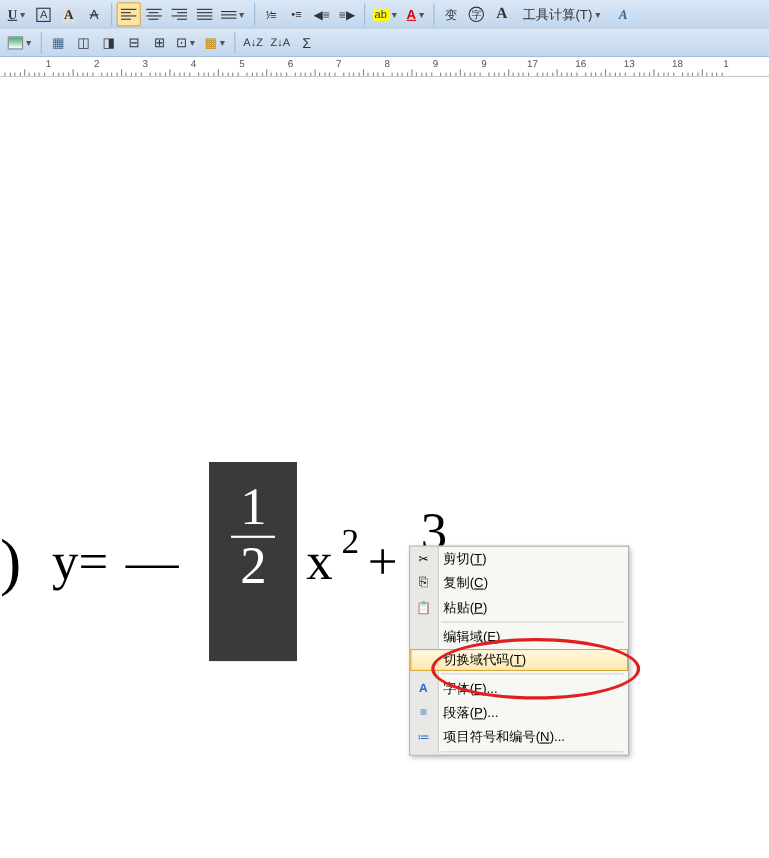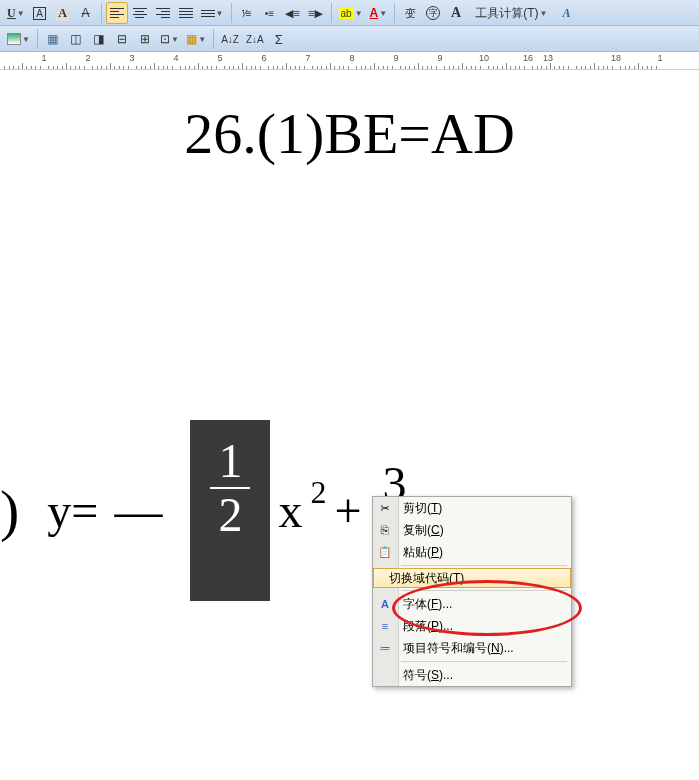--- a/index.html
+++ b/index.html
@@ -139,21 +139,21 @@
       display: flex;
       align-items: center;
       height: 22px;
       padding-left: 30px;
       position: relative;
       cursor: pointer;
     }
     .menu-item.highlighted {
       background: linear-gradient(#fff7e0, #fde9b0);
       border: 1px solid #d8a838;
-      padding-left: 15px;
+      padding-left: 29px;
       height: 20px;
     }
     .menu-item-icon {
       position: absolute;
       left: 4px;
       width: 16px;
       height: 16px;
       display: flex;
       align-items: center;
       justify-content: center;
@@ -415,41 +415,41 @@
       <span class="ruler-num" style="left: 440px;">9</span>
       <span class="ruler-tick" style="left: 400.4px; height: 3px;"></span>
       <span class="ruler-tick" style="left: 404.8px; height: 3px;"></span>
       <span class="ruler-tick" style="left: 409.2px; height: 3px;"></span>
       <span class="ruler-tick" style="left: 413.6px; height: 3px;"></span>
       <span class="ruler-tick" style="left: 418px; height: 6px;"></span>
       <span class="ruler-tick" style="left: 422.4px; height: 3px;"></span>
       <span class="ruler-tick" style="left: 426.8px; height: 3px;"></span>
       <span class="ruler-tick" style="left: 431.2px; height: 3px;"></span>
       <span class="ruler-tick" style="left: 435.6px; height: 3px;"></span>
-      <span class="ruler-num" style="left: 484px;">10</span>
+      <span class="ruler-num" style="left: 484px;">17</span>
       <span class="ruler-tick" style="left: 444.4px; height: 3px;"></span>
       <span class="ruler-tick" style="left: 448.8px; height: 3px;"></span>
       <span class="ruler-tick" style="left: 453.2px; height: 3px;"></span>
       <span class="ruler-tick" style="left: 457.6px; height: 3px;"></span>
       <span class="ruler-tick" style="left: 462px; height: 6px;"></span>
       <span class="ruler-tick" style="left: 466.4px; height: 3px;"></span>
       <span class="ruler-tick" style="left: 470.8px; height: 3px;"></span>
       <span class="ruler-tick" style="left: 475.2px; height: 3px;"></span>
       <span class="ruler-tick" style="left: 479.6px; height: 3px;"></span>
       <span class="ruler-num" style="left: 528px;">16</span>
       <span class="ruler-tick" style="left: 488.4px; height: 3px;"></span>
       <span class="ruler-tick" style="left: 492.8px; height: 3px;"></span>
       <span class="ruler-tick" style="left: 497.2px; height: 3px;"></span>
       <span class="ruler-tick" style="left: 501.6px; height: 3px;"></span>
       <span class="ruler-tick" style="left: 506px; height: 6px;"></span>
       <span class="ruler-tick" style="left: 510.4px; height: 3px;"></span>
       <span class="ruler-tick" style="left: 514.8px; height: 3px;"></span>
       <span class="ruler-tick" style="left: 519.2px; height: 3px;"></span>
       <span class="ruler-tick" style="left: 523.6px; height: 3px;"></span>
-      <span class="ruler-num" style="left: 548px;">13</span>
+      <span class="ruler-num" style="left: 572px;">13</span>
       <span class="ruler-tick" style="left: 532.4px; height: 3px;"></span>
       <span class="ruler-tick" style="left: 536.8px; height: 3px;"></span>
       <span class="ruler-tick" style="left: 541.2px; height: 3px;"></span>
       <span class="ruler-tick" style="left: 545.6px; height: 3px;"></span>
       <span class="ruler-tick" style="left: 550px; height: 6px;"></span>
       <span class="ruler-tick" style="left: 554.4px; height: 3px;"></span>
       <span class="ruler-tick" style="left: 558.8px; height: 3px;"></span>
       <span class="ruler-tick" style="left: 563.2px; height: 3px;"></span>
       <span class="ruler-tick" style="left: 567.6px; height: 3px;"></span>
       <span class="ruler-num" style="left: 616px;">18</span>
@@ -469,21 +469,20 @@
       <span class="ruler-tick" style="left: 633.6px; height: 3px;"></span>
       <span class="ruler-tick" style="left: 638px; height: 6px;"></span>
       <span class="ruler-tick" style="left: 642.4px; height: 3px;"></span>
       <span class="ruler-tick" style="left: 646.8px; height: 3px;"></span>
       <span class="ruler-tick" style="left: 651.2px; height: 3px;"></span>
       <span class="ruler-tick" style="left: 655.6px; height: 3px;"></span>
     </div>
 </div>
 
 <div class="document">
-  <div class="eq-line1">26.(1)BE=AD</div>
 
   <div class="eq-line2">
     <span class="paren">)</span>
     <span class="eq-text">y=</span>
     <span class="eq-text">—</span>
     <span style="width:20px"></span>
     <span class="selected-frac">
       <span class="frac">
         <span class="frac-num">1</span>
         <span class="frac-line"></span>
@@ -512,38 +511,38 @@
       </div>
       <div class="menu-item">
         <span class="menu-item-icon">⎘</span>
         <span>复制(<span class="mnemonic">C</span>)</span>
       </div>
       <div class="menu-item">
         <span class="menu-item-icon">📋</span>
         <span>粘贴(<span class="mnemonic">P</span>)</span>
       </div>
       <div class="menu-sep"></div>
+      <div class="menu-item">
+        <span class="menu-item-icon"></span>
+        <span>编辑域(<span class="mnemonic">E</span>)</span>
+      </div>
       <div class="menu-item highlighted">
         <span class="menu-item-icon"></span>
         <span>切换域代码(<span class="mnemonic">T</span>)</span>
       </div>
       <div class="menu-sep"></div>
       <div class="menu-item">
         <span class="menu-item-icon" style="color: rgb(51, 102, 204); font-weight: bold;">A</span>
         <span>字体(<span class="mnemonic">F</span>)...</span>
       </div>
       <div class="menu-item">
         <span class="menu-item-icon" style="color: rgb(51, 102, 204);">≡</span>
         <span>段落(<span class="mnemonic">P</span>)...</span>
       </div>
       <div class="menu-item">
         <span class="menu-item-icon" style="color: rgb(51, 102, 204);">≔</span>
         <span>项目符号和编号(<span class="mnemonic">N</span>)...</span>
       </div>
       <div class="menu-sep"></div>
-      <div class="menu-item">
-        <span class="menu-item-icon"></span>
-        <span>符号(<span class="mnemonic">S</span>)...</span>
-      </div>
     </div>
 </div>
 
 <div class="red-circle"></div>
 
 </body></html>

